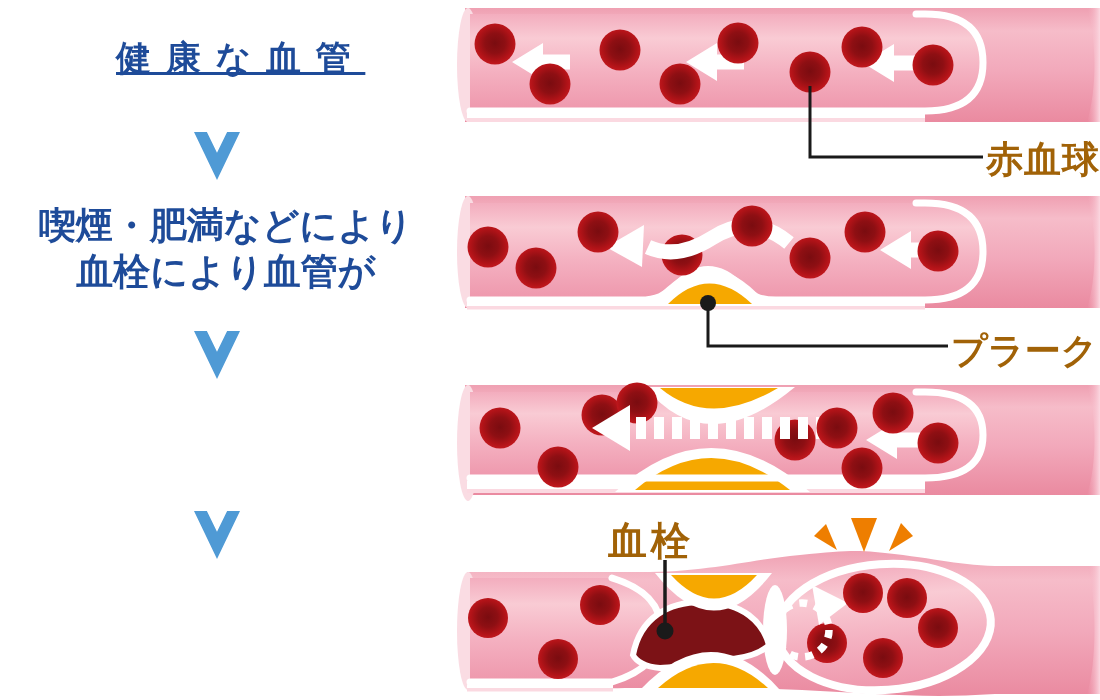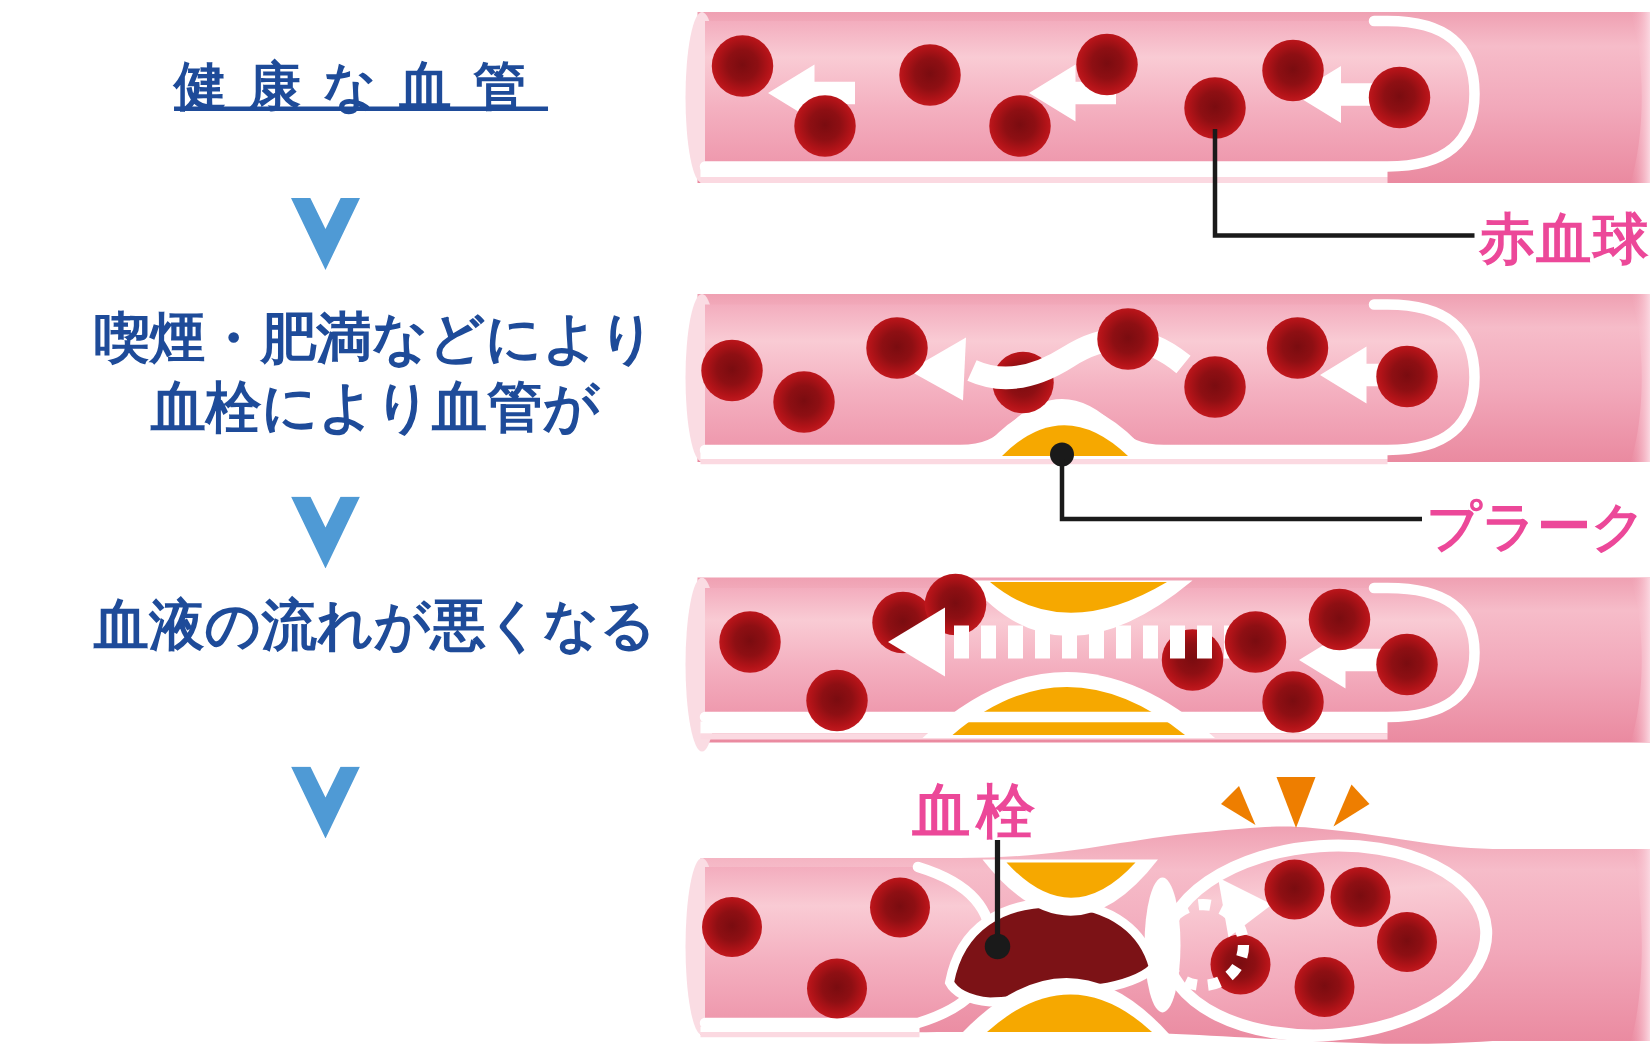--- a/index.html
+++ b/index.html
@@ -1,30 +1,30 @@
 <!DOCTYPE html>
 <html><head>
 <meta charset="utf-8">
 <style>
   html,body{margin:0;padding:0;background:#ffffff;}
   .canvas{position:relative;width:1100px;height:700px;background:#ffffff;overflow:hidden;
           font-family:"Liberation Sans","DejaVu Sans",sans-serif;}
   .art{position:absolute;left:0;top:0;}
   .step{position:absolute;left:0;width:452px;text-align:center;color:#1e4b99;
-        font-weight:600;line-height:1.24;padding-left:24px;}
+        font-weight:600;line-height:1.24;}
   .step-1{top:36px;font-size:35px;letter-spacing:0.42em;padding-left:0.42em;text-decoration:underline;}
   .step-2{top:203px;font-size:37px;}
   .step-3{top:394px;font-size:37px;}
   .step-4{top:584px;font-size:37px;}
   .chevron{position:absolute;left:194px;width:46px;height:48px;background:#4f9ad5;
            clip-path:polygon(0 0,28% 0,50% 43%,72% 0,100% 0,50% 100%);}
   .chev-1{top:132px;}
   .chev-2{top:331px;}
   .chev-3{top:511px;}
-  .anno{position:absolute;color:#ec4899;font-weight:700;white-space:nowrap;}
+  .anno{position:absolute;color:#a16207;font-weight:700;white-space:nowrap;}
   .anno-rbc{left:986px;top:135px;font-size:37px;letter-spacing:1px;}
   .anno-plaque{left:951px;top:327px;font-size:36px;}
   .anno-thrombus{left:608px;top:514px;font-size:39px;letter-spacing:4px;font-family:Liberation Serif, serif;}
 </style>
 </head>
 <body>
 
 <div class="canvas">
 
   <svg class="art" width="1100" height="700" viewBox="0 0 1100 700">
@@ -196,21 +196,20 @@
   <div class="chevron chev-1"></div>
 
   <div class="step step-2">
     <div>喫煙・肥満などにより</div>
     <div>血栓により血管が</div>
   </div>
 
   <div class="chevron chev-2"></div>
 
   <div class="step step-3">
-    <div>血液の流れが悪くなる</div>
   </div>
 
   <div class="chevron chev-3"></div>
 
 
   <div class="anno anno-rbc">赤血球</div>
   <div class="anno anno-plaque">プラーク</div>
   <div class="anno anno-thrombus">血栓</div>
 
 </div>

